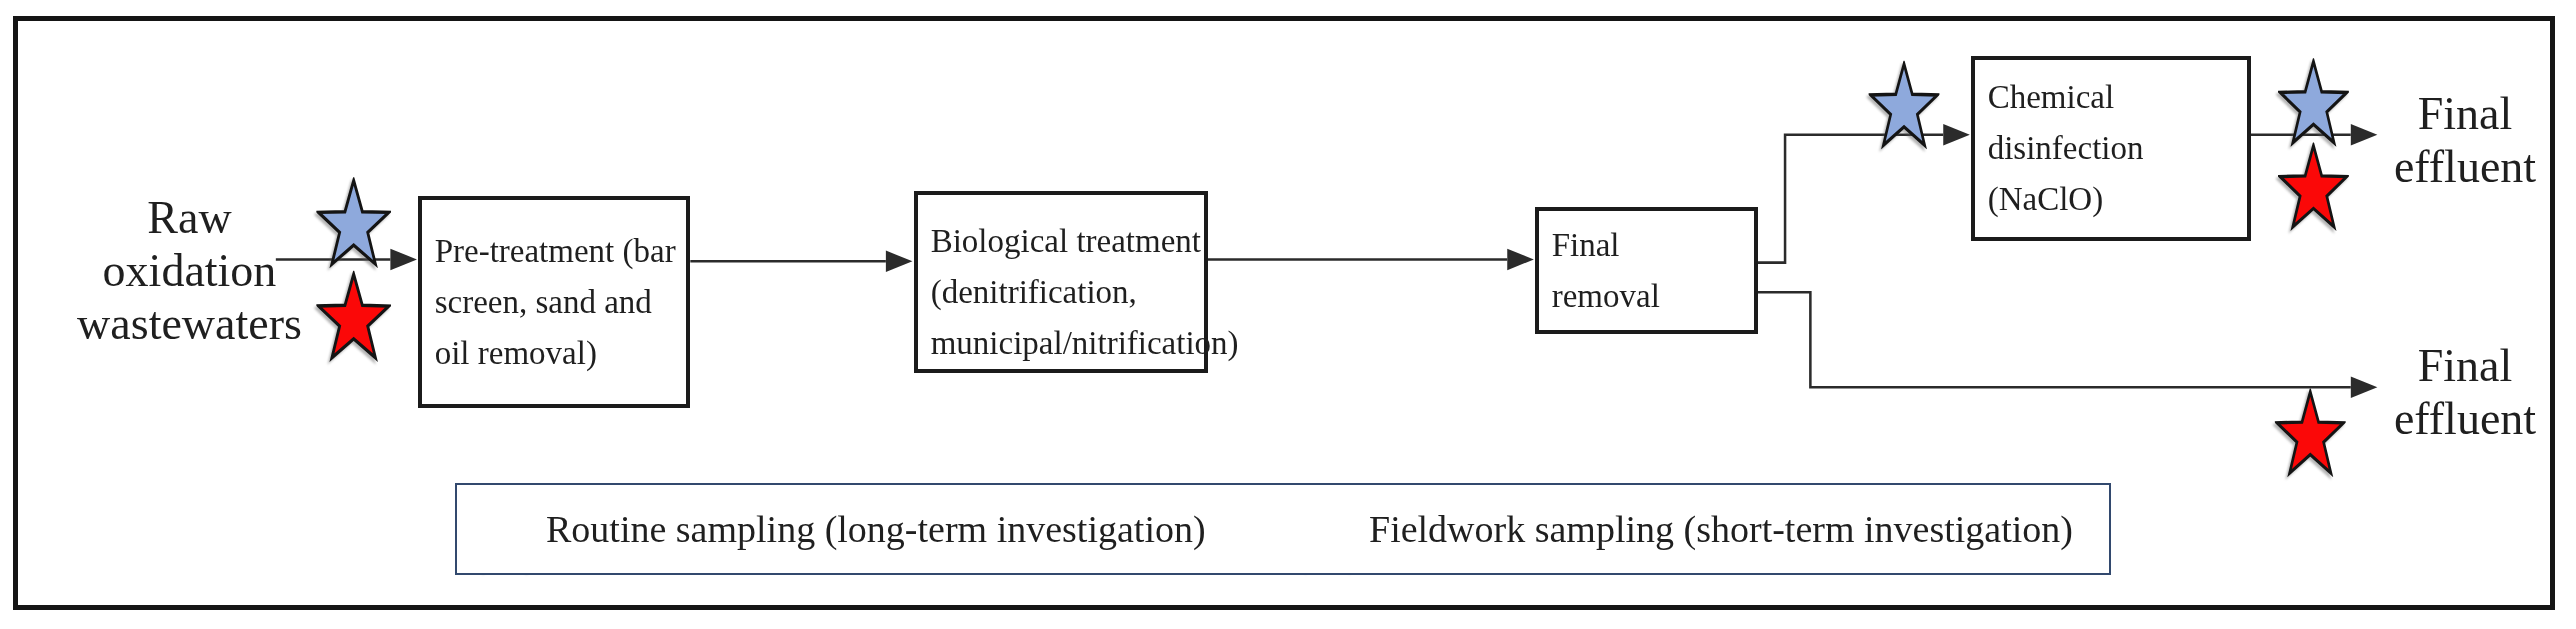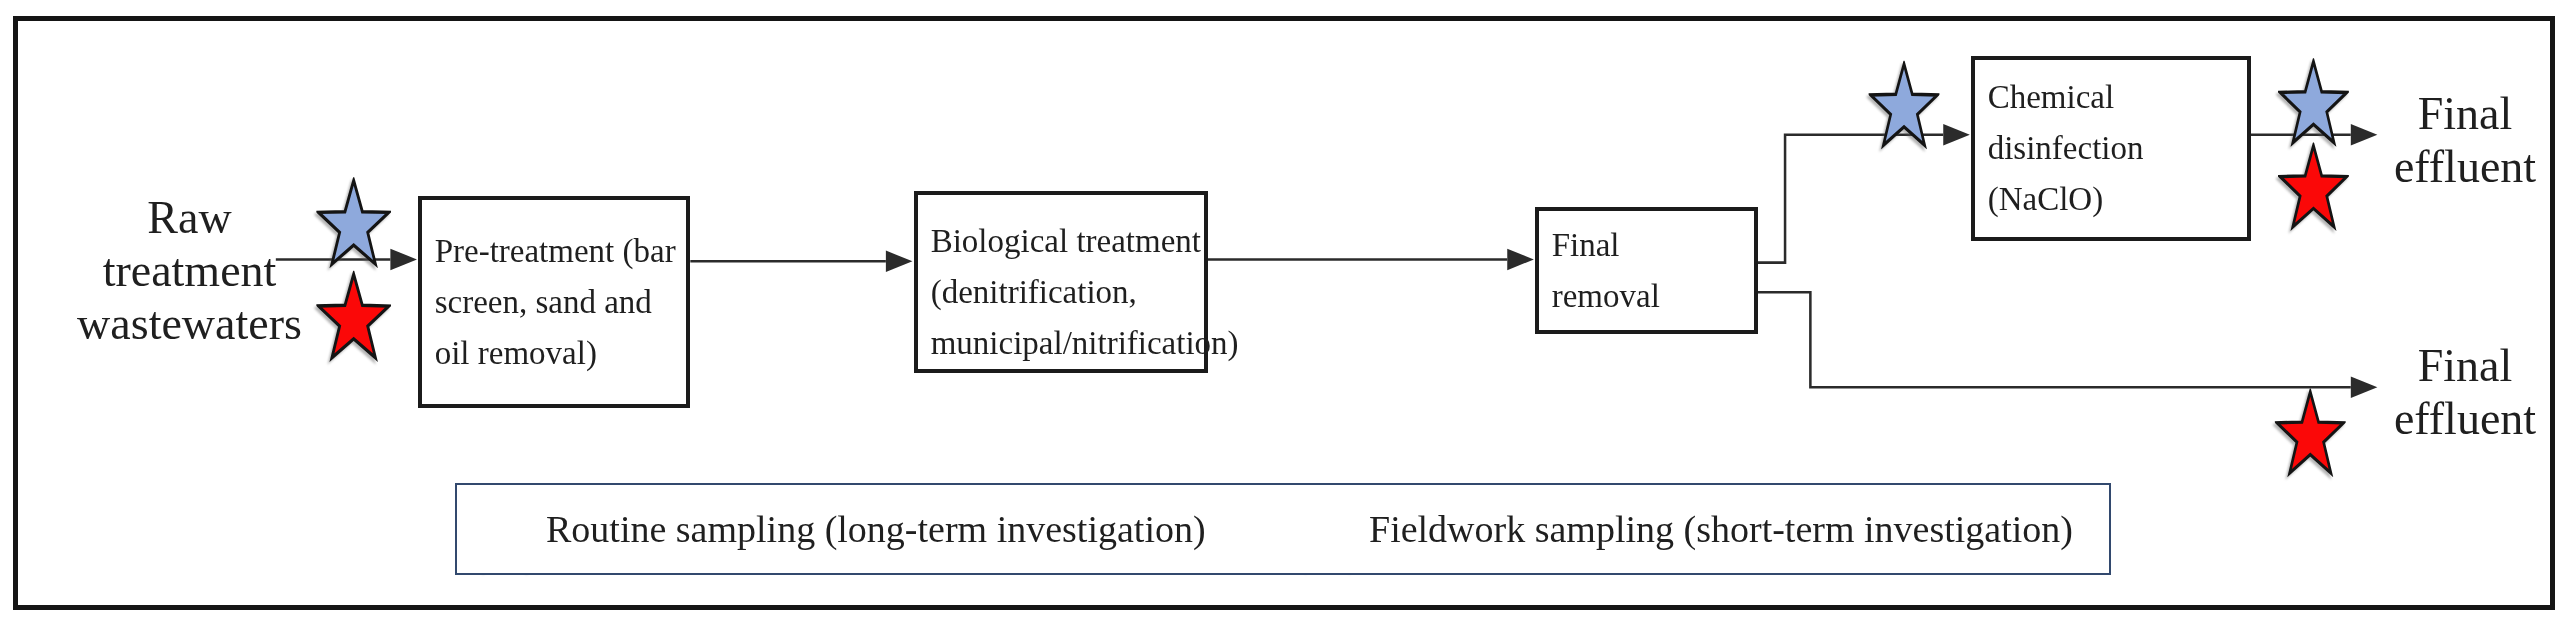--- a/index.html
+++ b/index.html
@@ -110,21 +110,21 @@
     <use class="star-use" href="#star" x="2952" y="96" width="112" height="140" fill="var(--star-blue,#8ea9dc)"></use>
     <use class="star-use" href="#star" x="3599" y="92" width="112" height="140" fill="var(--star-blue,#8ea9dc)"></use>
     <use class="star-use" href="#star" x="3599" y="225" width="112" height="140" fill="var(--star-red,#fb0808)"></use>
     <use class="star-use" href="#star" x="3594" y="614" width="112" height="140" fill="var(--star-red,#fb0808)"></use>
     <use class="star-use" href="#star" x="745" y="773" width="110" height="132" fill="var(--star-red,#fb0808)"></use>
     <use class="star-use" href="#star" x="2045" y="772" width="110" height="132" fill="var(--star-blue,#8ea9dc)"></use>
   </svg>
 
   <div class="label box-src">
     <div>Raw</div>
-    <div>treatment</div>
+    <div>oxidation</div>
     <div>wastewaters</div>
   </div>
 
   <div class="box box-pre">
     <div>Pre-treatment (bar</div>
     <div>screen, sand and</div>
     <div>oil removal)</div>
   </div>
 
   <div class="box box-bio">

